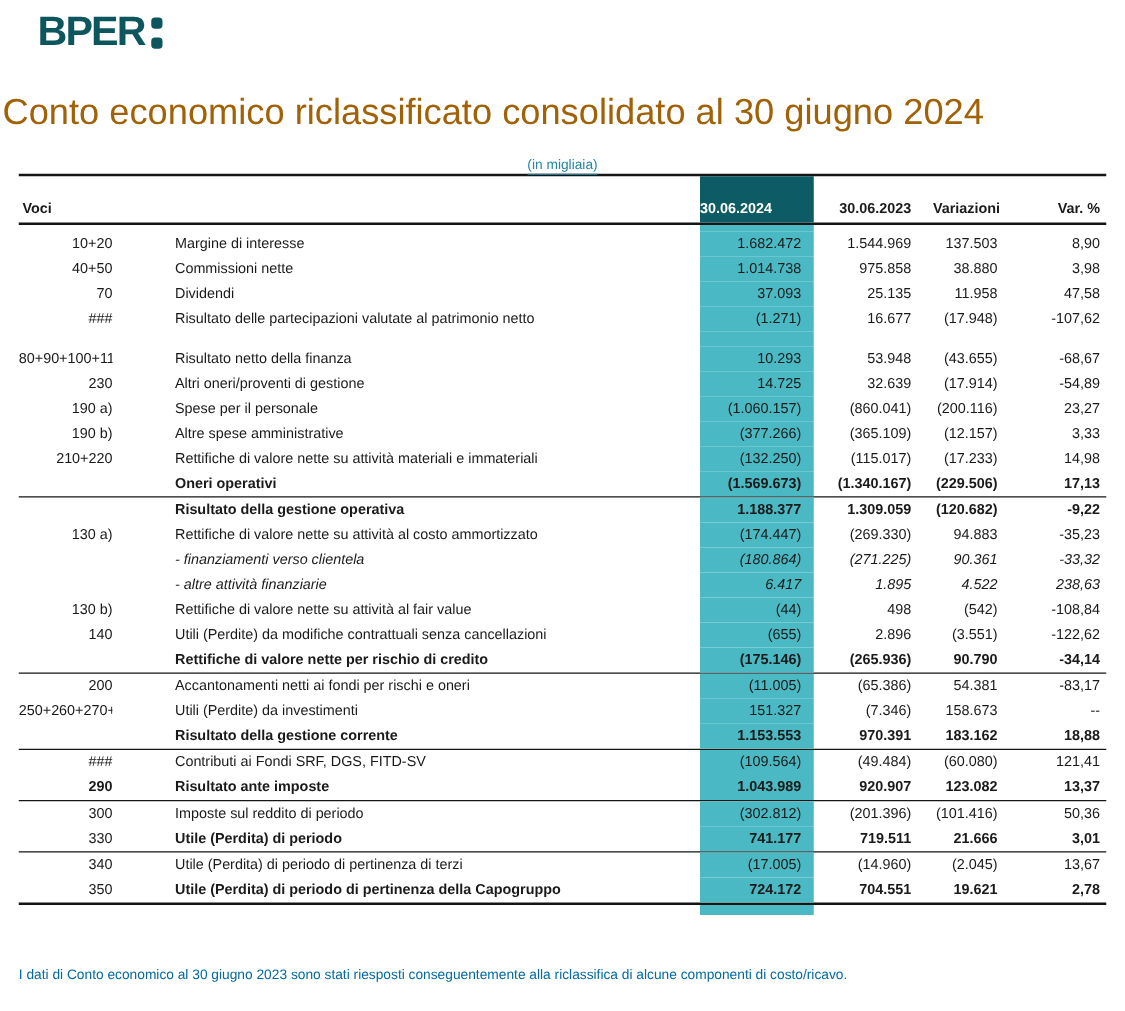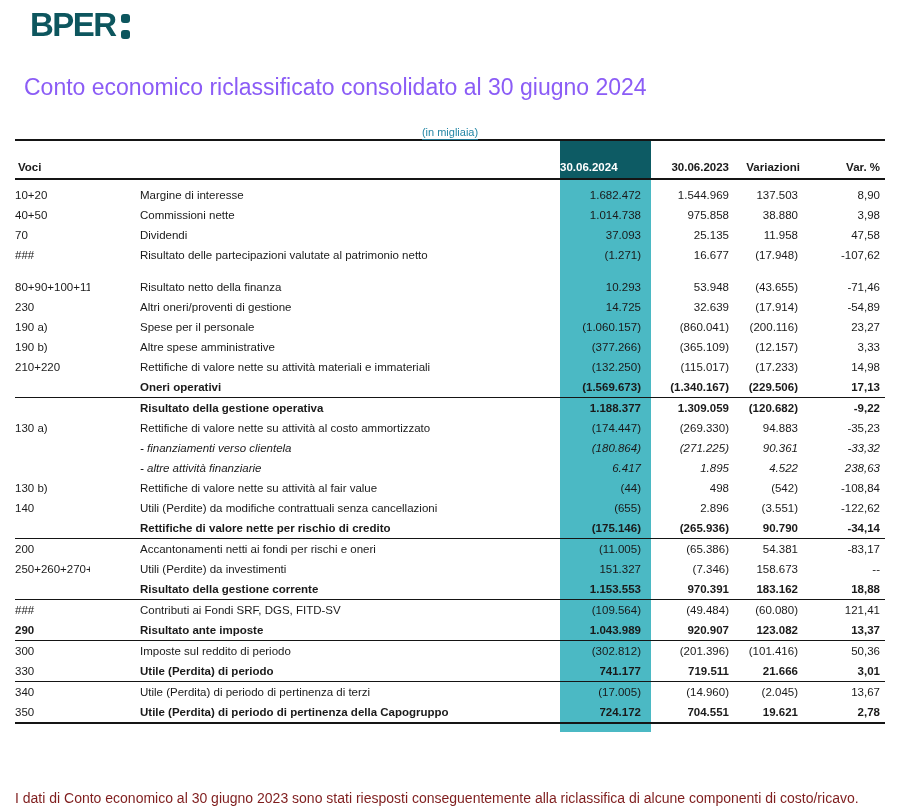--- a/index.html
+++ b/index.html
@@ -6,21 +6,21 @@
   .page{position:relative;width:900px;height:809px;background:#ffffff;
         font-family:"Liberation Sans",sans-serif;color:#1a1a1a;overflow:hidden;}
 
   
   .logo{position:absolute;left:30px;top:6px;display:flex;align-items:center;}
   .logo-text{font-size:33px;font-weight:800;letter-spacing:-1.5px;color:#0d565e;}
   .logo-colon{display:flex;flex-direction:column;gap:7px;margin-left:5px;padding-top:3px;}
   .logo-dot{width:9px;height:9px;border-radius:3px;background:#0d565e;}
 
   
-  .title{position:absolute;left:24px;top:74px;font-size:23px;font-weight:400;color:#8b5cf6;}
+  .title{position:absolute;left:2px;top:74px;font-size:29px;font-weight:400;color:#a16207;}
 
   
   .tablewrap{position:absolute;left:15px;top:126px;width:870px;}
   .unit-note{text-align:center;font-size:11px;color:#2386a5;margin-bottom:1px;}
   .unit-note span{border-bottom:1px solid #20758f;padding-bottom:1px;}
   .table{border-top:2px solid #151515;}
 
   .thead{display:grid;grid-template-columns:75px 1fr 91px 86px 63px 85px;
          height:37px;border-bottom:2px solid #151515;}
   .th{font-size:11.5px;font-weight:700;padding-top:20px;white-space:nowrap;}
@@ -30,33 +30,33 @@
   .th-var{text-align:right;padding-right:0px;}
   .th-pct{text-align:right;padding-right:5px;}
 
   .trow{display:grid;grid-template-columns:75px 1fr 91px 86px 63px 85px;
         height:20px;line-height:20px;}
   .trow.sep{border-bottom:1.5px solid #151515;}
   .trow.spacer{height:12px;}
   .trow.pad{height:5px;}
   .trow.stub{height:8px;}
   .cell{font-size:11.5px;white-space:nowrap;overflow:hidden;}
-  .c-code{text-align:left;}
+  .c-code{text-align:right;}
   .c-label{padding-left:50px;}
   .c-2024{background:#4bb9c4;text-align:right;padding-right:10px;}
   .c-2023{text-align:right;padding-right:8px;}
   .c-var{text-align:right;padding-right:2px;}
   .c-pct{text-align:right;padding-right:5px;}
   .trow.b .c-label,.trow.b .c-2024,.trow.b .c-2023,.trow.b .c-var,.trow.b .c-pct{font-weight:700;}
   .trow.bc .c-code{font-weight:700;}
   .trow.i .cell{font-style:italic;}
   .bottom-rule{border-top:2.5px solid #151515;height:0;}
 
   
-  .footer{position:absolute;left:15px;top:790px;font-size:14px;color:#7f1d1d;white-space:nowrap;}
+  .footer{position:absolute;left:15px;top:774px;font-size:11px;color:#0369a1;white-space:nowrap;}
 </style>
 </head>
 <body>
 
 <div class="page">
 
   <div class="logo">
     <span class="logo-text">BPER</span>
     <span class="logo-colon">
       <span class="logo-dot"></span>
@@ -129,21 +129,21 @@
             <div class="cell c-2023"></div>
             <div class="cell c-var"></div>
             <div class="cell c-pct"></div>
           </div>
           <div class="trow">
             <div class="cell c-code">80+90+100+110</div>
             <div class="cell c-label">Risultato netto della finanza</div>
             <div class="cell c-2024">10.293</div>
             <div class="cell c-2023">53.948</div>
             <div class="cell c-var">(43.655)</div>
-            <div class="cell c-pct">-71,46</div>
+            <div class="cell c-pct">-68,67</div>
           </div>
           <div class="trow">
             <div class="cell c-code">230</div>
             <div class="cell c-label">Altri oneri/proventi di gestione</div>
             <div class="cell c-2024">14.725</div>
             <div class="cell c-2023">32.639</div>
             <div class="cell c-var">(17.914)</div>
             <div class="cell c-pct">-54,89</div>
           </div>
           <div class="trow">

